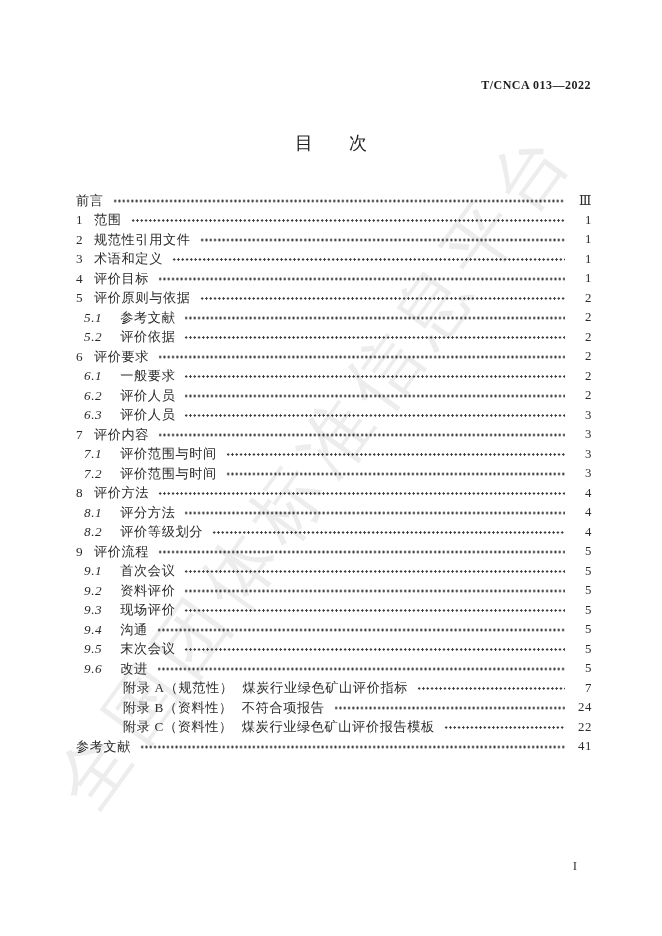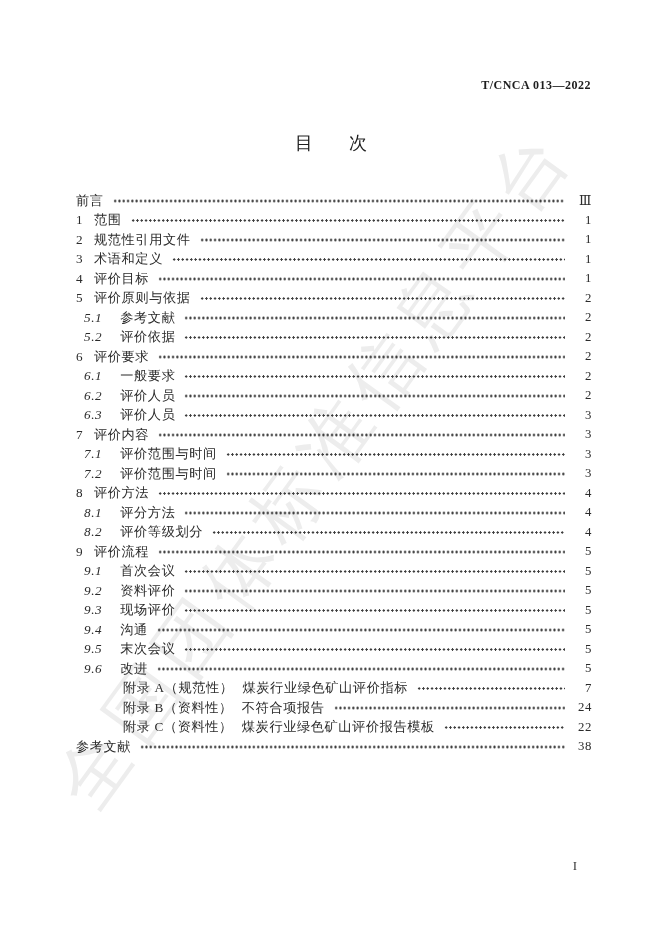--- a/index.html
+++ b/index.html
@@ -260,19 +260,19 @@
         <div class="row i0">
     <span class="num">附录 C（资料性）</span>
     <span class="label">煤炭行业绿色矿山评价报告模板</span>
     <span class="leader"></span>
     <span class="pg">22</span>
   </div>
         <div class="row i0">
 
     <span class="label">参考文献</span>
     <span class="leader"></span>
-    <span class="pg">38</span>
+    <span class="pg">41</span>
   </div>
       </div>
 
     <div class="page-num">I</div>
   </div>
 </div>
 
 </body></html>

